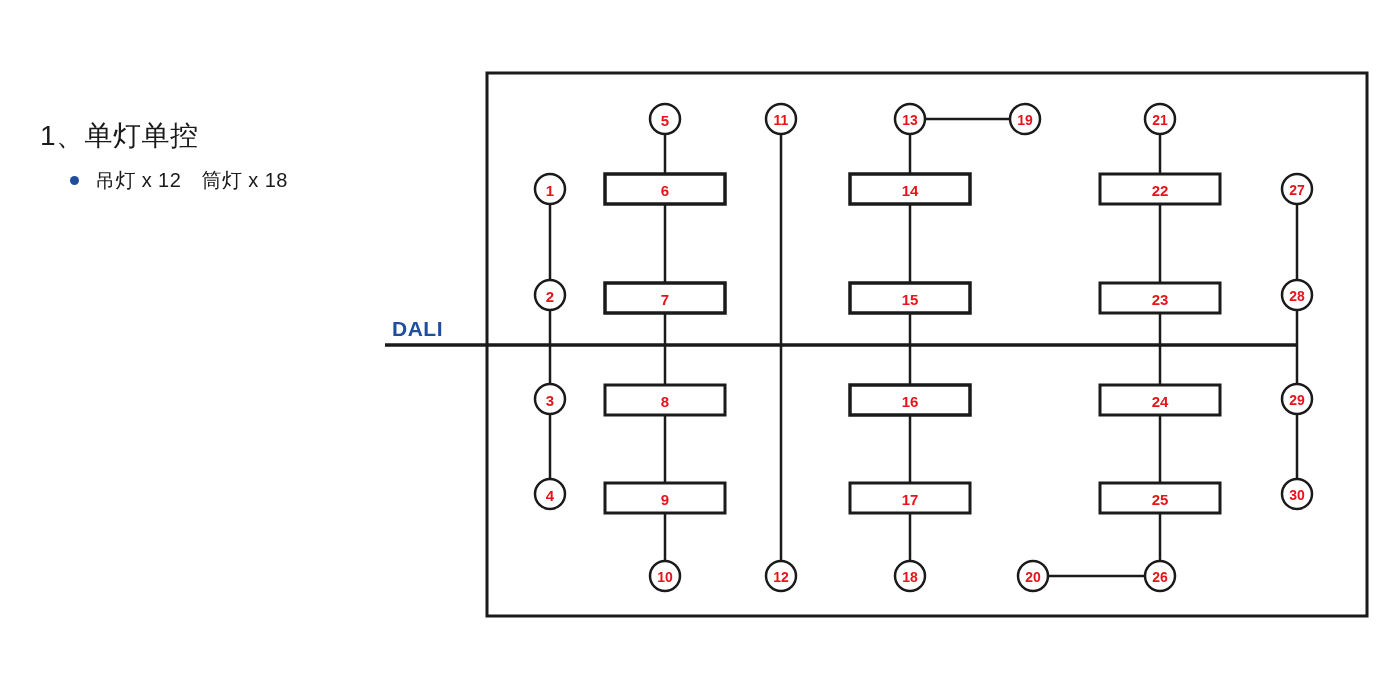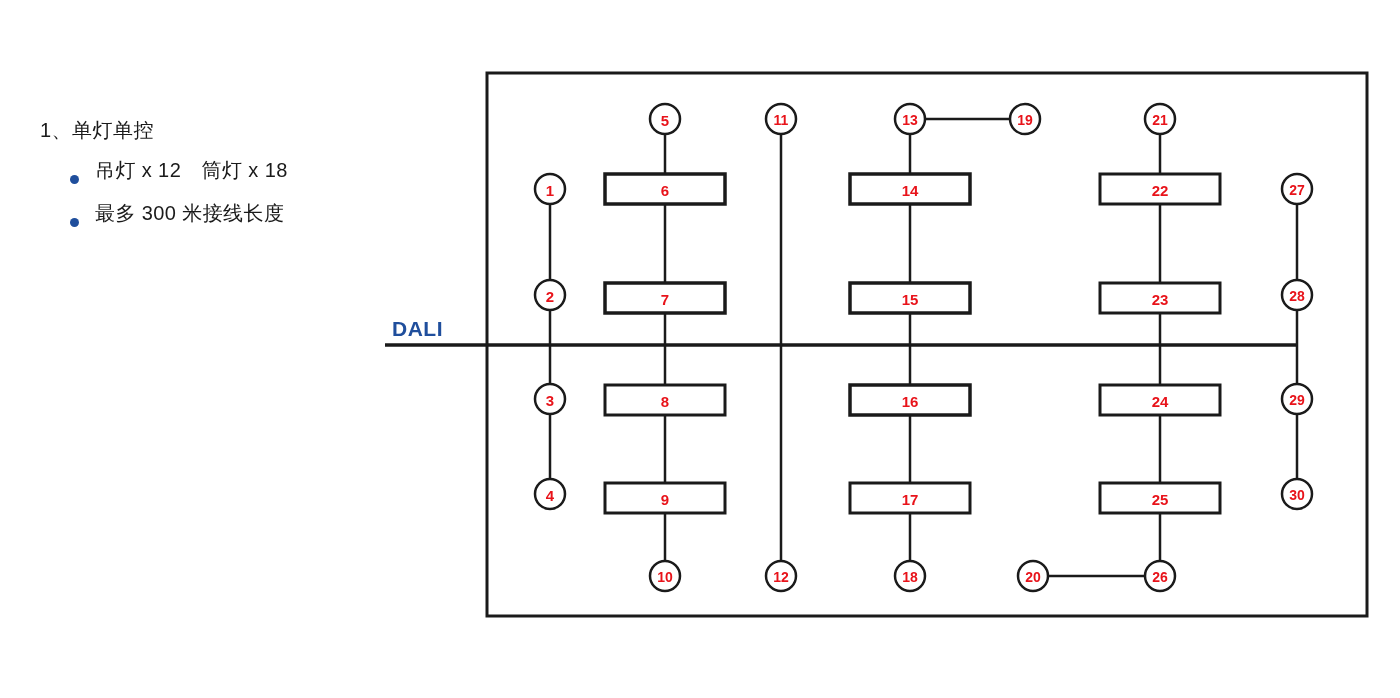--- a/index.html
+++ b/index.html
@@ -17,30 +17,30 @@
   }
 
   
   #left-panel {
     position: absolute;
     left: 40px;
     top: 118px;
     width: 360px;
   }
   #panel-title {
-    font-size: 20px;
+    font-size: 28px;
     font-weight: 400;
     color: #1a1a1a;
     letter-spacing: 0.5px;
     margin: 0 0 14px 0;
     line-height: 1.25;
   }
   .bullet-row {
     display: flex;
-    align-items: flex-end;
+    align-items: center;
     margin: 0 0 16px 0;
     padding-left: 30px;
   }
   .bullet-dot {
     width: 9px;
     height: 9px;
     border-radius: 50%;
     background: #1f4e9c;
     flex: 0 0 auto;
     margin-right: 16px;
@@ -82,24 +82,20 @@
 </head>
 <body>
 
 <div id="left-panel">
   <h1 id="panel-title">1、单灯单控</h1>
 
   <div class="bullet-row">
     <span class="bullet-dot"></span>
     <span class="bullet-text">吊灯 x 12　筒灯 x 18</span>
   </div>
-  <div class="bullet-row">
-    <span class="bullet-dot"></span>
-    <span class="bullet-text">最多 300 米接线长度</span>
-  </div>
 </div>
 
 <svg id="diagram-svg" viewBox="0 0 1400 698">
 
   <g id="static-lines" stroke="#1a1a1a" fill="none">
 
     <rect id="enclosure-rect" x="487" y="73" width="880" height="543" stroke-width="3"></rect>
 
     <line id="bus-line" x1="385" y1="345" x2="1297" y2="345" stroke-width="3.5"></line>
 

